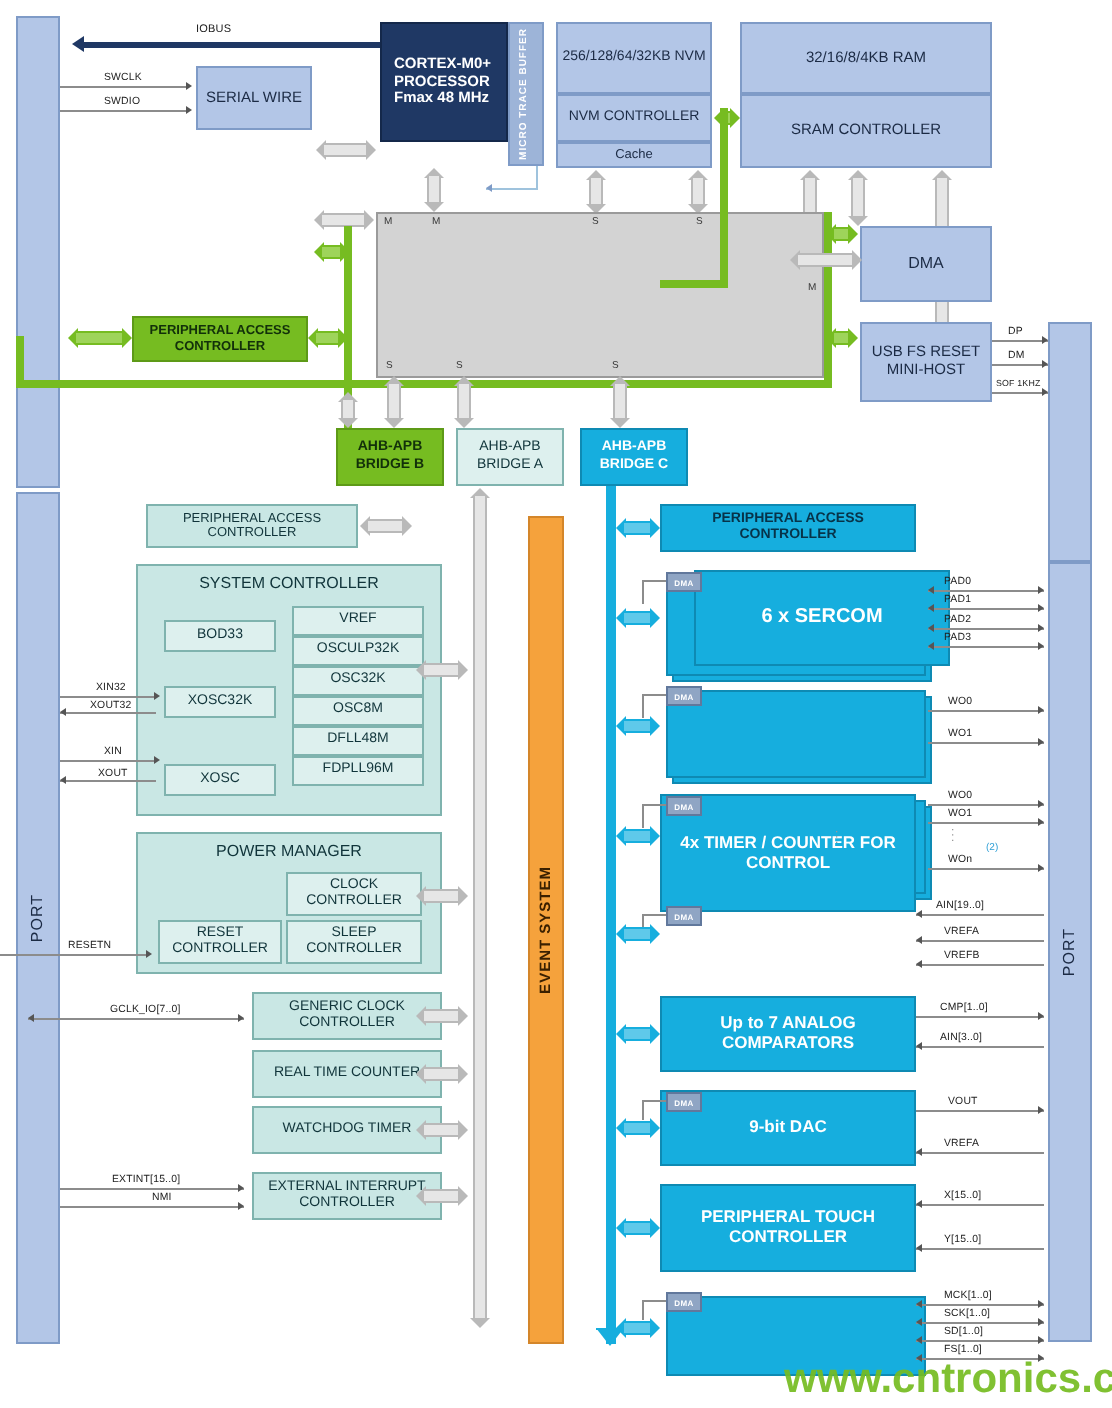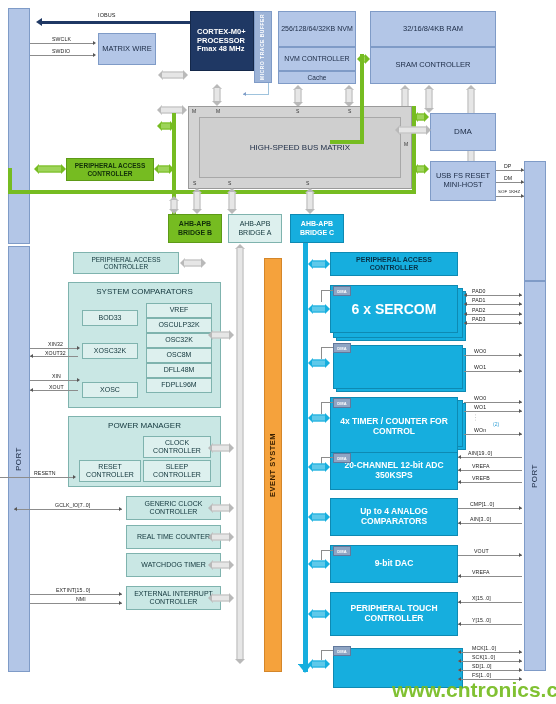--- a/index.html
+++ b/index.html
@@ -87,21 +87,21 @@
 
   <div class="box port-col" style="left:8px;top:8px;width:22px;height:236px;"></div>
   <div class="box port-col" style="left:8px;top:246px;width:22px;height:426px;">
     <span class="vtext" style="font-size:8px;color:#1b2a44;">PORT</span>
   </div>
 
   <div class="iobus" style="left:42px;top:21px;width:148px;"></div>
   <div class="sig" style="left:98px;top:12px;font-size:5.5px;">IOBUS</div>
 
   <div class="box blue-lt" style="left:98px;top:33px;width:58px;height:32px;font-size:7.5px;">
-    <span>MATRIX WIRE</span>
+    <span>SERIAL WIRE</span>
   </div>
   <div class="wire wire-h" style="left:30px;top:43px;width:64px;"></div>
   <div class="arrowR" style="left:93px;top:40.8px;"></div>
   <div class="sig" style="left:52px;top:36px;">SWCLK</div>
   <div class="wire wire-h" style="left:30px;top:55px;width:64px;"></div>
   <div class="arrowR" style="left:93px;top:52.8px;"></div>
   <div class="sig" style="left:52px;top:48px;">SWDIO</div>
 
   <div class="box blue-dk" style="left:190px;top:11px;width:64px;height:60px;font-size:7.5px;flex-direction:column;align-items:flex-start;padding-left:6px;">
     <span>CORTEX-M0+</span>
@@ -155,23 +155,20 @@
       <i></i>
     </div>
   <div class="dblv" style="left:424px;top:85px;width:10px;height:28px;">
       <i></i>
     </div>
   <div class="dblv" style="left:466px;top:85px;width:10px;height:88px;">
       <i></i>
     </div>
 
   <div class="box gray" style="left:188px;top:106px;width:224px;height:83px;"></div>
-  <div class="box gray-in" style="left:199px;top:117px;width:202px;height:61px;font-size:8px;flex-direction:column;">
-    <span style="white-space:pre-line;">HIGH-SPEED BUS MATRIX</span>
-  </div>
   <div class="ms" style="left:192px;top:108px;">M</div>
   <div class="ms" style="left:216px;top:108px;">M</div>
   <div class="ms" style="left:296px;top:108px;">S</div>
   <div class="ms" style="left:348px;top:108px;">S</div>
   <div class="ms" style="left:404px;top:141px;">M</div>
   <div class="ms" style="left:193px;top:180px;">S</div>
   <div class="ms" style="left:228px;top:180px;">S</div>
   <div class="ms" style="left:306px;top:180px;">S</div>
 
   <div class="dblh" style="left:157px;top:105px;width:30px;height:10px;">
@@ -262,21 +259,21 @@
   </div>
   <div class="dblh" style="left:180px;top:258px;width:26px;height:10px;">
       <i></i>
     </div>
 
   <div class="dblv" style="left:235px;top:244px;width:10px;height:420px;">
       <i></i>
     </div>
 
   <div class="box teal" style="left:68px;top:282px;width:153px;height:126px;font-size:8px;align-items:flex-start;justify-content:center;padding-top:4px;">
-    <span>SYSTEM COMPARATORS</span>
+    <span>SYSTEM CONTROLLER</span>
   </div>
   <div class="box teal-lt" style="left:82px;top:310px;width:56px;height:16px;font-size:7px;">
     <span>BOD33</span>
     </div>
   <div class="box teal-lt" style="left:82px;top:343px;width:56px;height:16px;font-size:7px;">
     <span>XOSC32K</span>
     </div>
   <div class="box teal-lt" style="left:82px;top:382px;width:56px;height:16px;font-size:7px;">
     <span>XOSC</span>
     </div>
@@ -386,21 +383,21 @@
 
   <div class="box cyan-b" style="left:330px;top:252px;width:128px;height:24px;font-size:7px;color:#073349;">
     <span style="white-space:pre-line;">PERIPHERAL ACCESS CONTROLLER</span>
   </div>
   <div class="dblh cdbl" style="left:308px;top:259px;width:22px;height:10px;">
       <i></i>
     </div>
 
   <div class="shadowbox" style="left:336px;top:291px;width:128px;height:48px;"></div>
   <div class="shadowbox" style="left:333px;top:288px;width:128px;height:48px;"></div>
-  <div class="box cyan" style="left:330px;top:285px;width:128px;height:48px;font-size:14px;">
+  <div class="box cyan" style="left:347px;top:285px;width:128px;height:48px;font-size:10px;">
     <span>6 x SERCOM</span>
   </div>
   <div class="dmatag" style="left:333px;top:286px;width:16px;height:8px;">
     <span>DMA</span>
     </div>
   <div class="wire wire-h" style="left:321px;top:290px;width:12px;"></div>
   <div class="wire wire-v" style="left:321px;top:290px;height:12px;"></div>
   <div class="dblh cdbl" style="left:308px;top:304px;width:22px;height:10px;">
       <i></i>
     </div>
@@ -457,43 +454,40 @@
   <div class="wire wire-h" style="left:464px;top:411px;width:58px;"></div>
     <div class="arrowR" style="left:519px;top:409px;"></div>
   <div class="sig" style="left:474px;top:404px;">WO1</div>
   <div class="dots" style="left:416px;top:415px;writing-mode:vertical-rl;">...</div>
   <div class="dots" style="left:474px;top:414px;writing-mode:vertical-rl;">...</div>
   <div class="wire wire-h" style="left:464px;top:434px;width:58px;"></div>
     <div class="arrowR" style="left:519px;top:432px;"></div>
   <div class="sig" style="left:474px;top:427px;">WOn</div>
   <div class="stack-note" style="left:493px;top:421px;">(2)</div>
 
-  <div class="box cyan" style="left:330px;top:452px;width:128px;height:38px;font-size:8.5px;">
-    <span style="white-space:pre-line;">20-CHANNEL 12-bit ADC 350KSPS</span>
-  </div>
   <div class="dmatag" style="left:333px;top:453px;width:16px;height:8px;">
     <span>DMA</span>
     </div>
   <div class="wire wire-h" style="left:321px;top:457px;width:12px;"></div>
   <div class="wire wire-v" style="left:321px;top:457px;height:10px;"></div>
   <div class="dblh cdbl" style="left:308px;top:462px;width:22px;height:10px;">
       <i></i>
     </div>
   <div class="wire wire-h" style="left:458px;top:457px;width:64px;"></div>
     <div class="arrowL" style="left:458px;top:455px;"></div>
   <div class="sig" style="left:468px;top:450px;">AIN[19..0]</div>
   <div class="wire wire-h" style="left:458px;top:470px;width:64px;"></div>
     <div class="arrowL" style="left:458px;top:468px;"></div>
   <div class="sig" style="left:472px;top:463px;">VREFA</div>
   <div class="wire wire-h" style="left:458px;top:482px;width:64px;"></div>
     <div class="arrowL" style="left:458px;top:480px;"></div>
   <div class="sig" style="left:472px;top:475px;">VREFB</div>
 
   <div class="box cyan" style="left:330px;top:498px;width:128px;height:38px;font-size:8.5px;">
-    <span style="white-space:pre-line;">Up to 4 ANALOG COMPARATORS</span>
+    <span style="white-space:pre-line;">Up to 7 ANALOG COMPARATORS</span>
   </div>
   <div class="dblh cdbl" style="left:308px;top:512px;width:22px;height:10px;">
       <i></i>
     </div>
   <div class="wire wire-h" style="left:458px;top:508px;width:64px;"></div>
     <div class="arrowR" style="left:519px;top:506px;"></div>
   <div class="sig" style="left:470px;top:501px;">CMP[1..0]</div>
   <div class="wire wire-h" style="left:458px;top:523px;width:64px;"></div>
     <div class="arrowL" style="left:458px;top:521px;"></div>
   <div class="sig" style="left:470px;top:516px;">AIN[3..0]</div>

